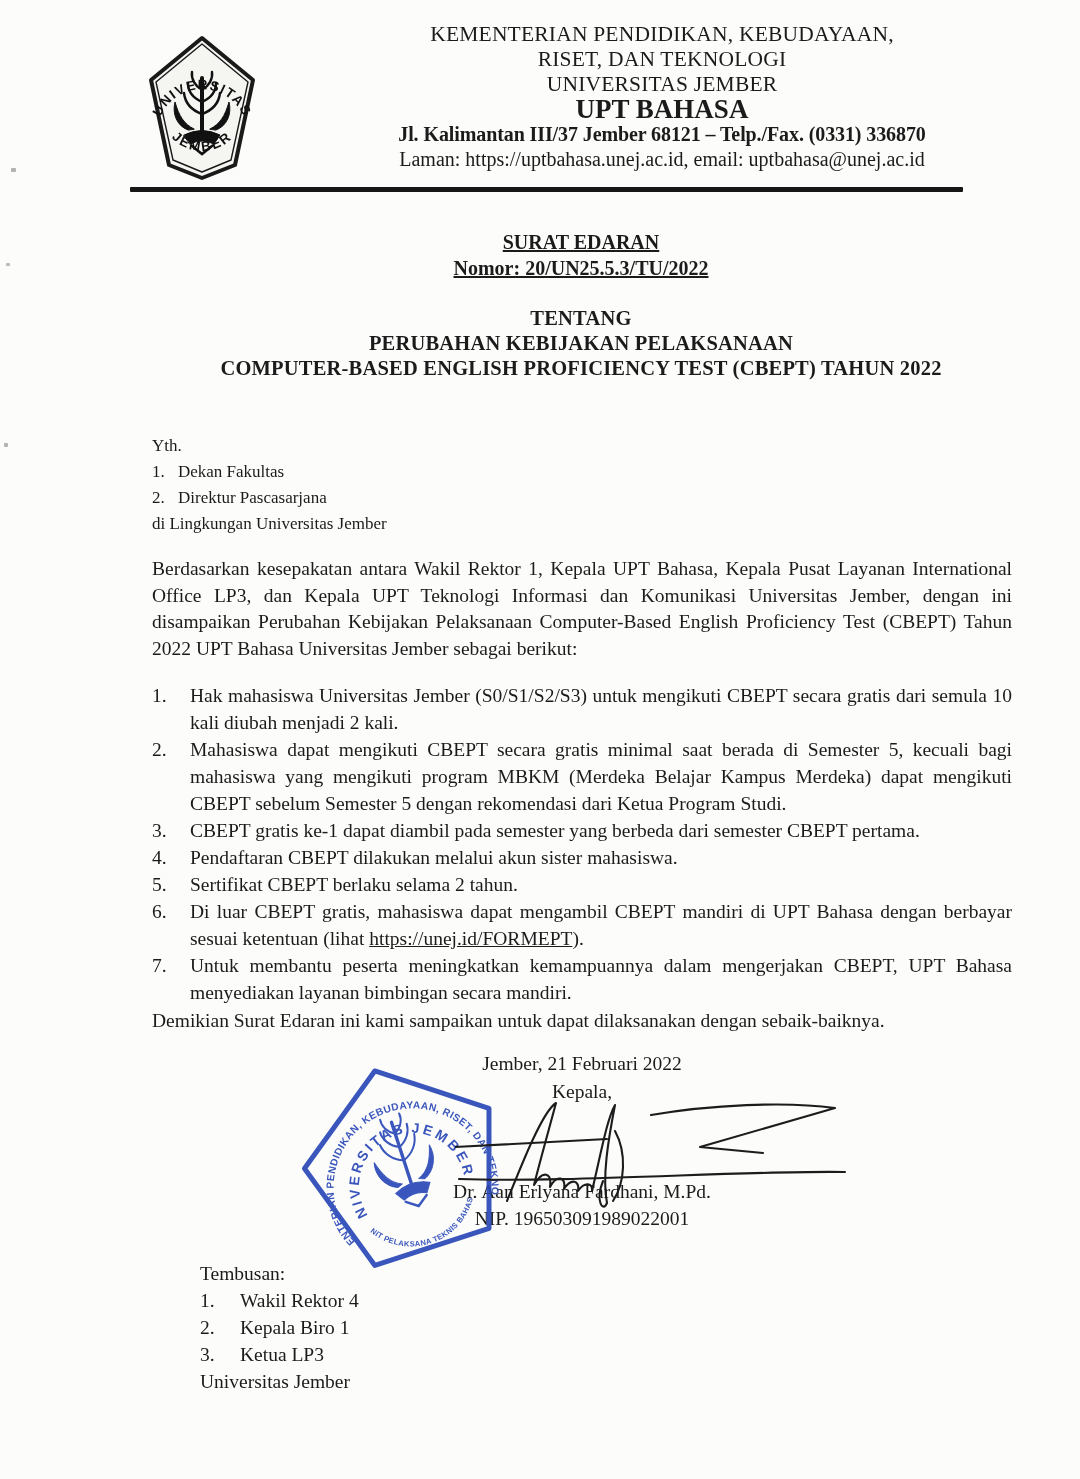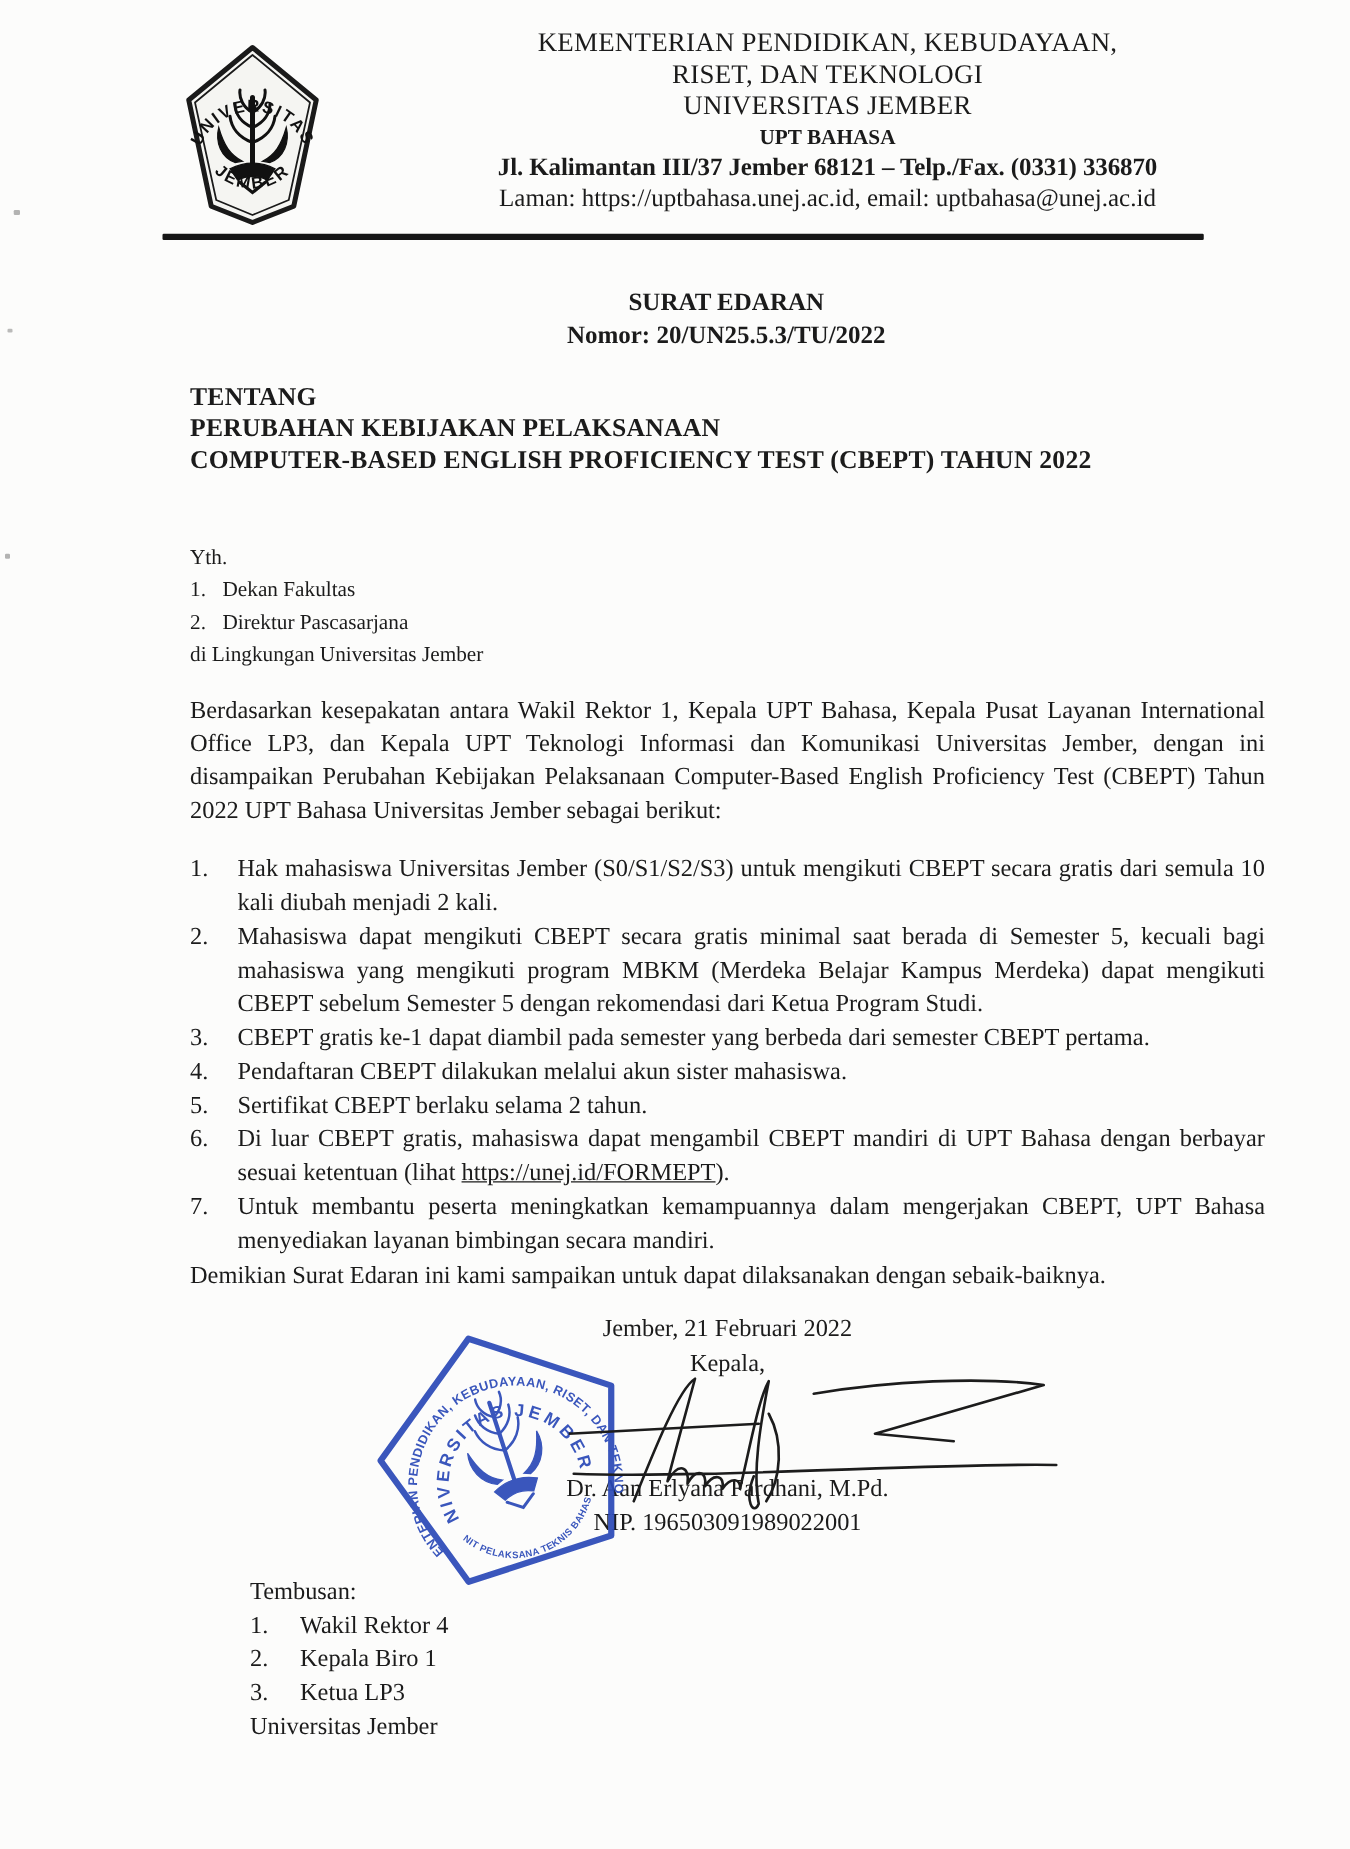--- a/index.html
+++ b/index.html
@@ -8,28 +8,28 @@
     width:1080px;height:1479px;
     margin:0 auto;
     background:#fcfcfb;
     font-family:"Liberation Serif", serif;
     color:#1b1b1b;
     overflow:hidden;
   }
   
   .lh-text{position:absolute;left:330px;top:22px;width:664px;text-align:center;line-height:25px;}
   .lh-text .l1{font-size:21.5px;letter-spacing:.2px;}
-  .lh-text .l4{font-size:17px;font-weight:bold;}
+  .lh-text .l4{font-size:27px;font-weight:bold;}
   .lh-text .l5{font-size:20px;font-weight:bold;letter-spacing:-.1px;}
   .lh-text .l6{font-size:20px;}
   .logo-svg{position:absolute;left:146px;top:34px;}
   .rule{position:absolute;left:130px;top:187px;width:833px;height:5px;background:#161616;border-radius:1px;}
   
-  .title-a{position:absolute;left:152px;top:229px;width:858px;text-align:center;font-weight:bold;font-size:20px;line-height:26px;}
-  .title-b{position:absolute;left:152px;top:306px;width:858px;font-weight:bold;font-size:20.5px;line-height:25px;letter-spacing:.2px;}
+  .title-a{position:absolute;left:152px;top:229px;width:858px;text-align:center;font-weight:bold;font-size:20px;line-height:26px;text-decoration:underline;}
+  .title-b{position:absolute;left:152px;top:306px;width:858px;text-align:center;font-weight:bold;font-size:20.5px;line-height:25px;letter-spacing:.2px;}
   
   .recipients{position:absolute;left:152px;top:433px;font-size:17px;line-height:26px;}
   .recipients .row{display:flex;}
   .recipients .num{width:26px;flex:0 0 26px;}
   .opening{position:absolute;left:152px;top:556px;width:860px;font-size:19.5px;line-height:26.6px;text-align:justify;margin:0;}
   ol.points{position:absolute;left:152px;top:682px;width:860px;margin:0;padding:0;list-style:none;font-size:19.5px;line-height:27px;}
   ol.points li{position:relative;padding-left:38px;text-align:justify;}
   ol.points .num{position:absolute;left:0;top:0;}
   .u{color:inherit;text-decoration:underline;cursor:pointer;}
   .closing{position:absolute;left:152px;top:1010px;width:860px;font-size:19.5px;margin:0;}

